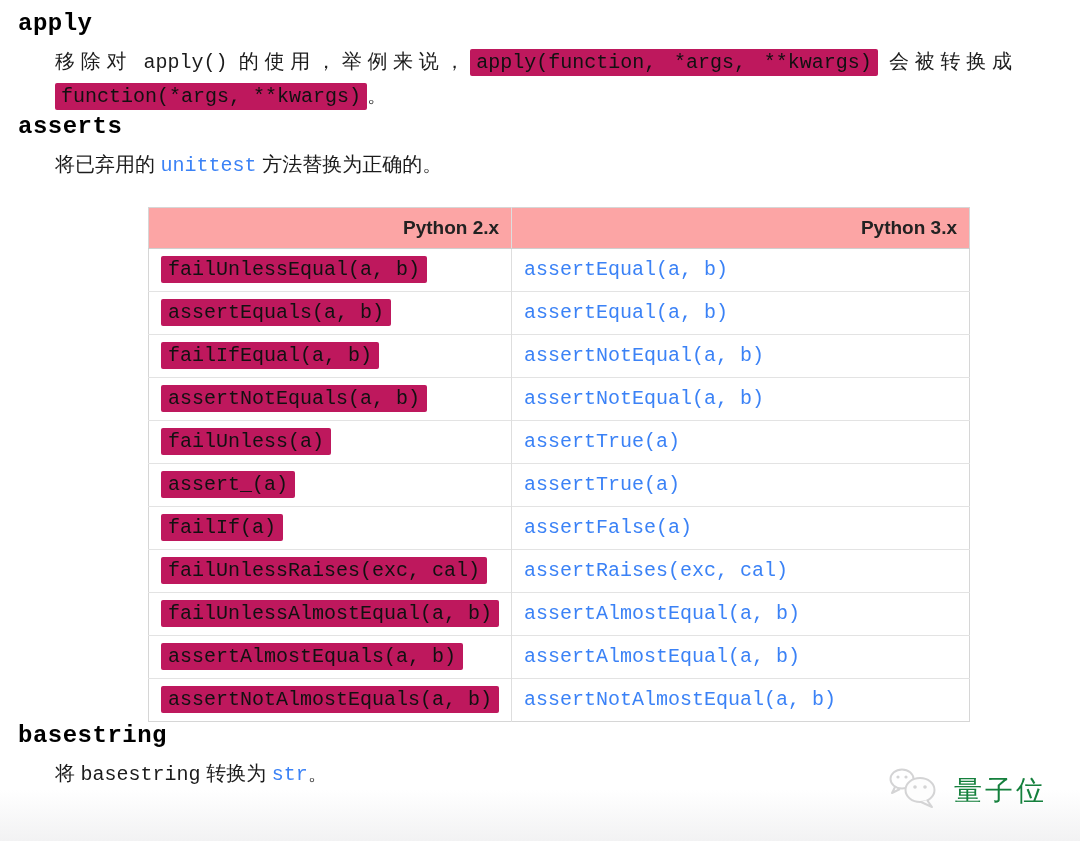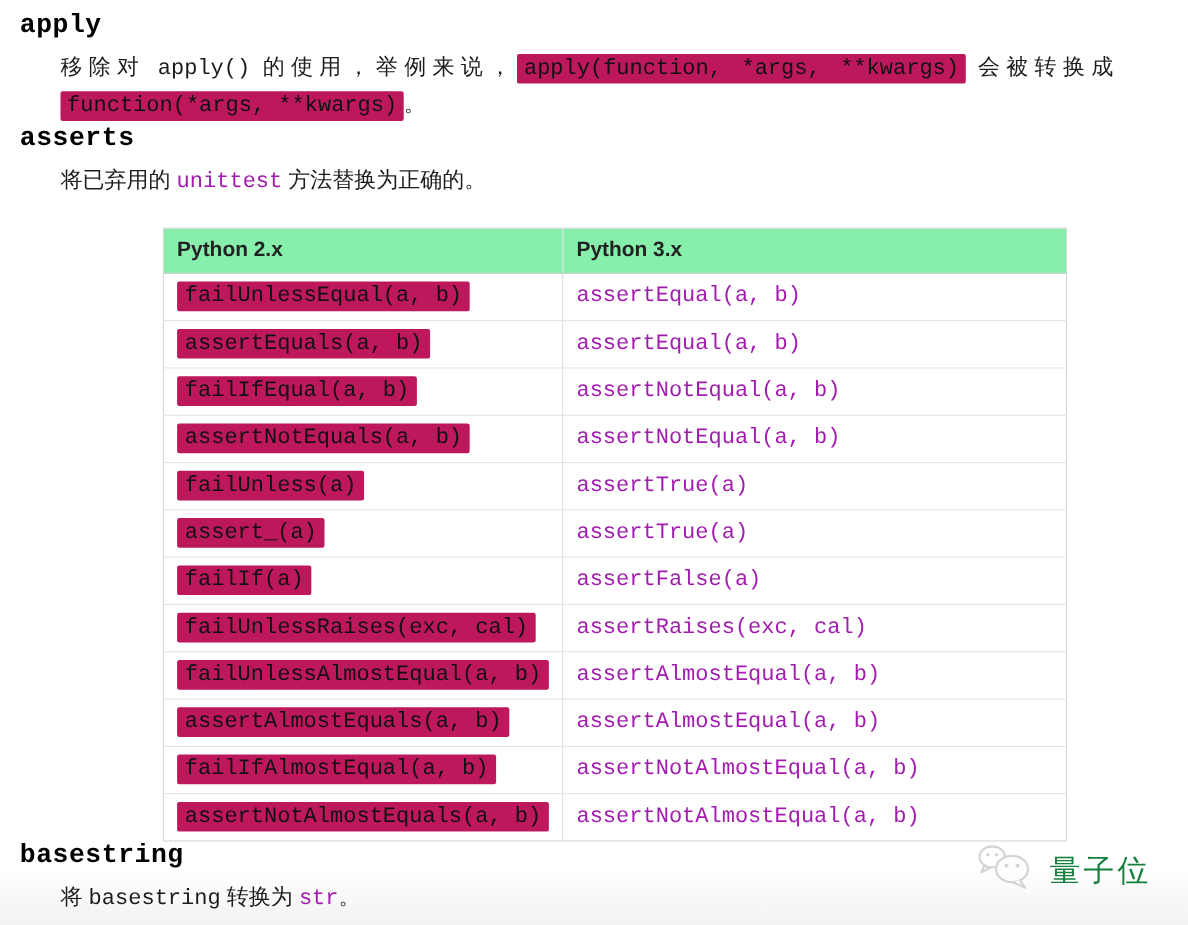--- a/index.html
+++ b/index.html
@@ -36,34 +36,34 @@
   .r-mono, .r-code, .r-link, td.cell {
     font-family: "Liberation Mono", monospace;
     font-size: 20px;
   }
   .r-code {
     background: #be185d;
     border-radius: 2px;
     padding: 2px 6px;
     color: #111;
   }
-  .r-link { color: #a21caf; text-decoration: none; }
+  .r-link { color: #3b82f6; text-decoration: none; }
 
   .sec-gap1 { margin-top: 24px; }
   .sec-gap2 { margin-top: 21px; }
 
   table.compat {
     margin: 25px 0 0 130px;
     width: 822px;
     border-collapse: collapse;
     border: 1px solid #d6d6d6;
   }
   table.compat th {
-    background: #86efac;
-    text-align: left;
+    background: #fca5a5;
+    text-align: right;
     font-size: 19px;
     font-weight: bold;
     color: #222;
     padding: 8px 12px;
     line-height: 24px;
     border-bottom: 1px solid #cfcfcf;
   }
   table.compat th + th, table.compat td + td { border-left: 1px solid #dedede; }
   table.compat td {
     padding: 7px 12px;
@@ -149,24 +149,20 @@
         </tr>
         <tr>
           <td class="cell"><span class="r-code">failUnlessAlmostEqual(a, b)</span></td>
           <td class="cell"><a href="#" class="r-link">assertAlmostEqual(a, b)</a></td>
         </tr>
         <tr>
           <td class="cell"><span class="r-code">assertAlmostEquals(a, b)</span></td>
           <td class="cell"><a href="#" class="r-link">assertAlmostEqual(a, b)</a></td>
         </tr>
         <tr>
-          <td class="cell"><span class="r-code">failIfAlmostEqual(a, b)</span></td>
-          <td class="cell"><a href="#" class="r-link">assertNotAlmostEqual(a, b)</a></td>
-        </tr>
-        <tr>
           <td class="cell"><span class="r-code">assertNotAlmostEquals(a, b)</span></td>
           <td class="cell"><a href="#" class="r-link">assertNotAlmostEqual(a, b)</a></td>
         </tr>
       </tbody>
   </table>
 
   <h2 class="sec-heading sec-gap2">basestring</h2>
   <p class="para"><span class="r-text">将 </span><span class="r-mono">basestring</span><span class="r-text"> 转换为 </span><a href="#" class="r-link">str</a><span class="r-text">。</span></p>
 
 </div>

